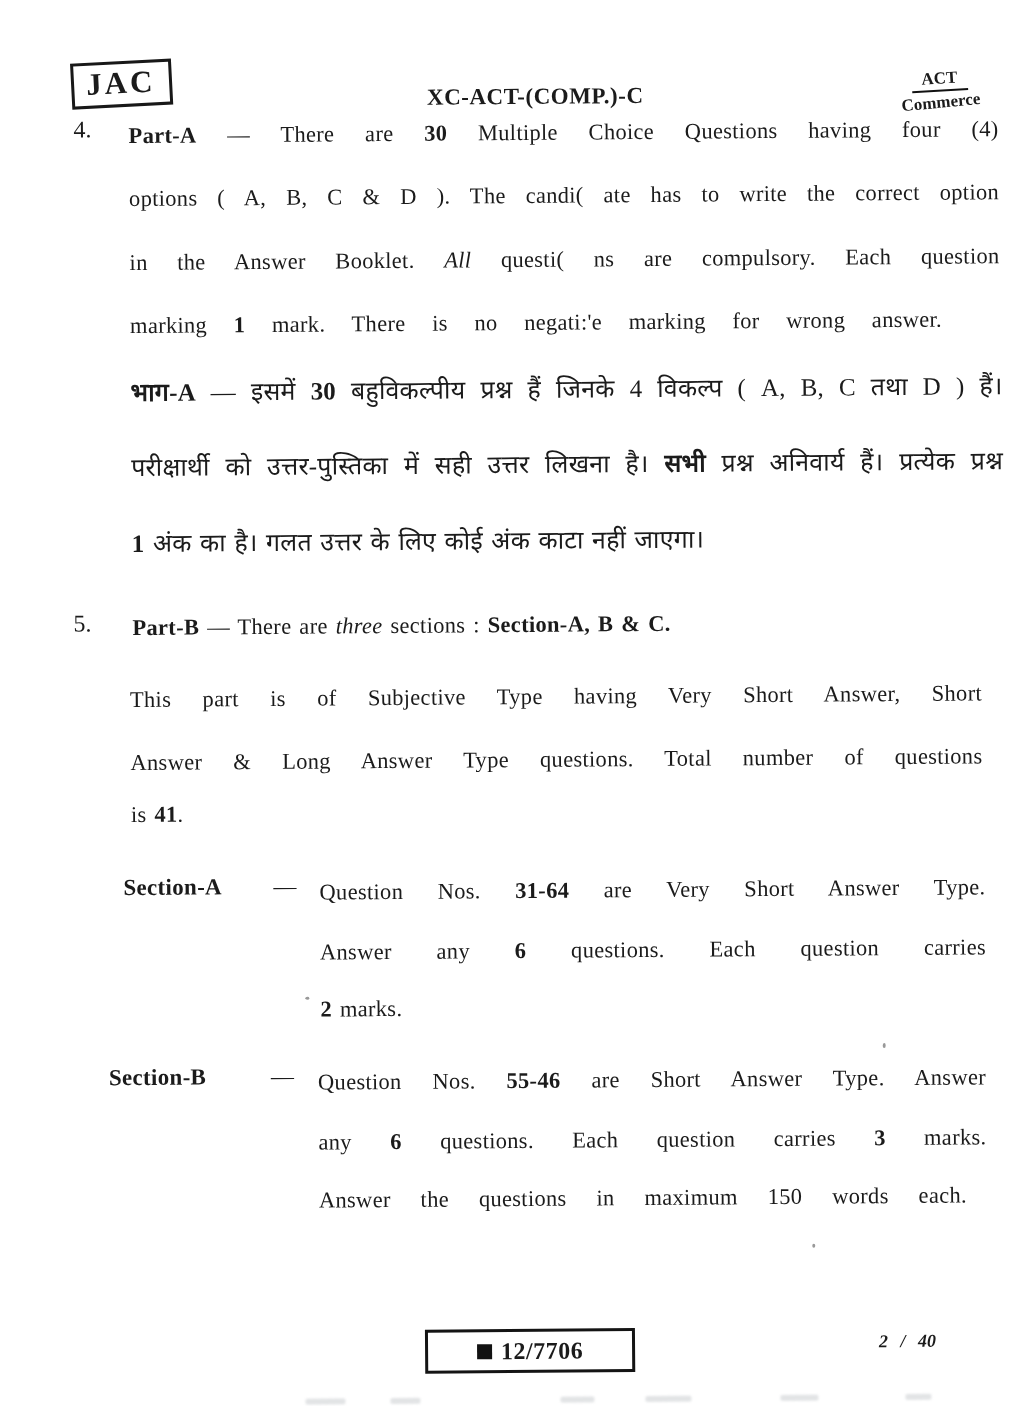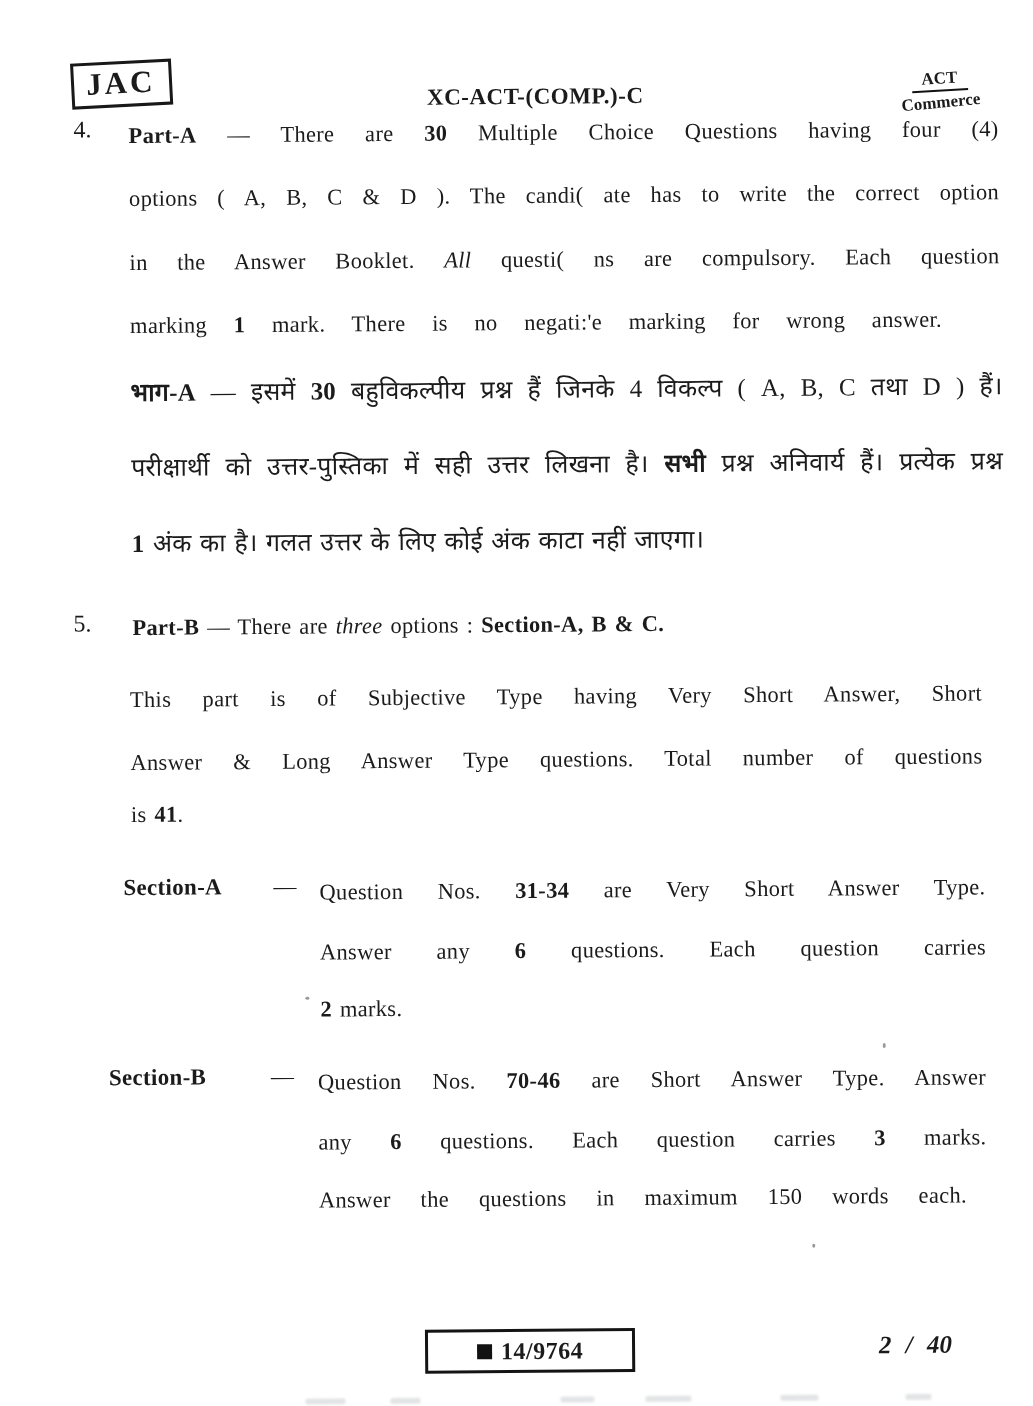--- a/index.html
+++ b/index.html
@@ -27,21 +27,21 @@
   .qnum{font-size:24px;line-height:28px;}
   .seclabel{font-size:23px;font-weight:bold;letter-spacing:0.3px;}
   .secdash{font-size:23px;}
   
   .codebox{
     left:420px;top:1329px;width:204px;height:38px;border:3px solid #141414;
     display:flex;align-items:center;justify-content:center;gap:9px;
     font-weight:bold;font-size:24px;letter-spacing:0.5px;
   }
   .sq{width:15px;height:15px;background:#121212;display:inline-block;}
-  .pagenum{left:874px;top:1334px;font-size:25px;font-weight:bold;font-style:italic;word-spacing:8px;}
+  .pagenum{left:874px;top:1334px;font-size:18px;font-weight:bold;font-style:italic;word-spacing:8px;}
   
   .remnant{position:absolute;top:1397px;height:6px;background:#9aa0a6;opacity:0.28;filter:blur(1px);border-radius:2px;}
   .speck{position:absolute;background:#555;opacity:0.6;border-radius:50%;}
 </style>
 </head>
 <body>
 
 <div class="page">
 
   <div class="abs stamp">JAC</div>
@@ -74,60 +74,60 @@
   <div class="abs hline just" style="left:133px;top:448px;width:872px;">
     <span>परीक्षार्थी को उत्तर-पुस्तिका में सही उत्तर लिखना है। </span><span class="b">सभी</span><span> प्रश्न अनिवार्य हैं। प्रत्येक प्रश्न</span>
   </div>
   <div class="abs hline" style="left:133px;top:524px;width:872px;">
     <span class="b">1</span><span> अंक का है। गलत उत्तर के लिए कोई अंक काटा नहीं जाएगा।</span>
   </div>
 
   <div class="abs qnum" style="left:74px;top:606px;">5.</div>
 
   <div class="abs line" style="left:133px;top:610px;width:870px;">
-    <span class="b">Part-B</span><span> — There are </span><span class="i">three</span><span> options : </span><span class="b">Section-A, B &amp; C.</span>
+    <span class="b">Part-B</span><span> — There are </span><span class="i">three</span><span> sections : </span><span class="b">Section-A, B &amp; C.</span>
   </div>
 
   <div class="abs line just" style="left:130px;top:682px;width:852px;">
     <span>This part is of Subjective Type having Very Short Answer, Short</span>
   </div>
   <div class="abs line just" style="left:130px;top:745px;width:852px;">
     <span>Answer &amp; Long Answer Type questions. Total number of questions</span>
   </div>
   <div class="abs line" style="left:130px;top:797px;width:852px;">
     <span>is </span><span class="b">41</span><span>.</span>
   </div>
 
   <div class="abs seclabel" style="left:122px;top:872px;font-family:Liberation Serif, serif;">Section-A</div>
   <div class="abs secdash" style="left:272px;top:872px;">—</div>
   <div class="abs line just" style="left:318px;top:876px;width:666px;">
-    <span>Question Nos. </span><span class="b">31-34</span><span> are Very Short Answer Type.</span>
+    <span>Question Nos. </span><span class="b">31-64</span><span> are Very Short Answer Type.</span>
   </div>
   <div class="abs line just" style="left:318px;top:936px;width:666px;">
     <span>Answer any </span><span class="b">6</span><span> questions. Each question carries</span>
   </div>
   <div class="abs line" style="left:318px;top:993px;width:666px;">
     <span class="b">2</span><span> marks.</span>
   </div>
 
   <div class="abs seclabel" style="left:106px;top:1062px;">Section-B</div>
   <div class="abs secdash" style="left:268px;top:1062px;">—</div>
   <div class="abs line just" style="left:315px;top:1066px;width:668px;">
-    <span>Question Nos. </span><span class="b">70-46</span><span> are Short Answer Type. Answer</span>
+    <span>Question Nos. </span><span class="b">55-46</span><span> are Short Answer Type. Answer</span>
   </div>
   <div class="abs line just" style="left:315px;top:1126px;width:668px;">
     <span>any </span><span class="b">6</span><span> questions. Each question carries </span><span class="b">3</span><span> marks.</span>
   </div>
   <div class="abs line just" style="left:315px;top:1184px;width:648px;">
     <span>Answer the questions in maximum 150 words each.</span>
   </div>
 
   <div class="abs codebox">
     <span class="sq"></span>
-    <span>14/9764</span>
+    <span>12/7706</span>
   </div>
   <div class="abs pagenum">2 / 40</div>
 
   <div class="remnant" style="left:300px;width:40px;"></div>
   <div class="remnant" style="left:385px;width:30px;"></div>
   <div class="remnant" style="left:555px;width:34px;"></div>
   <div class="remnant" style="left:640px;width:46px;"></div>
   <div class="remnant" style="left:775px;width:38px;"></div>
   <div class="remnant" style="left:900px;width:26px;"></div>
 

